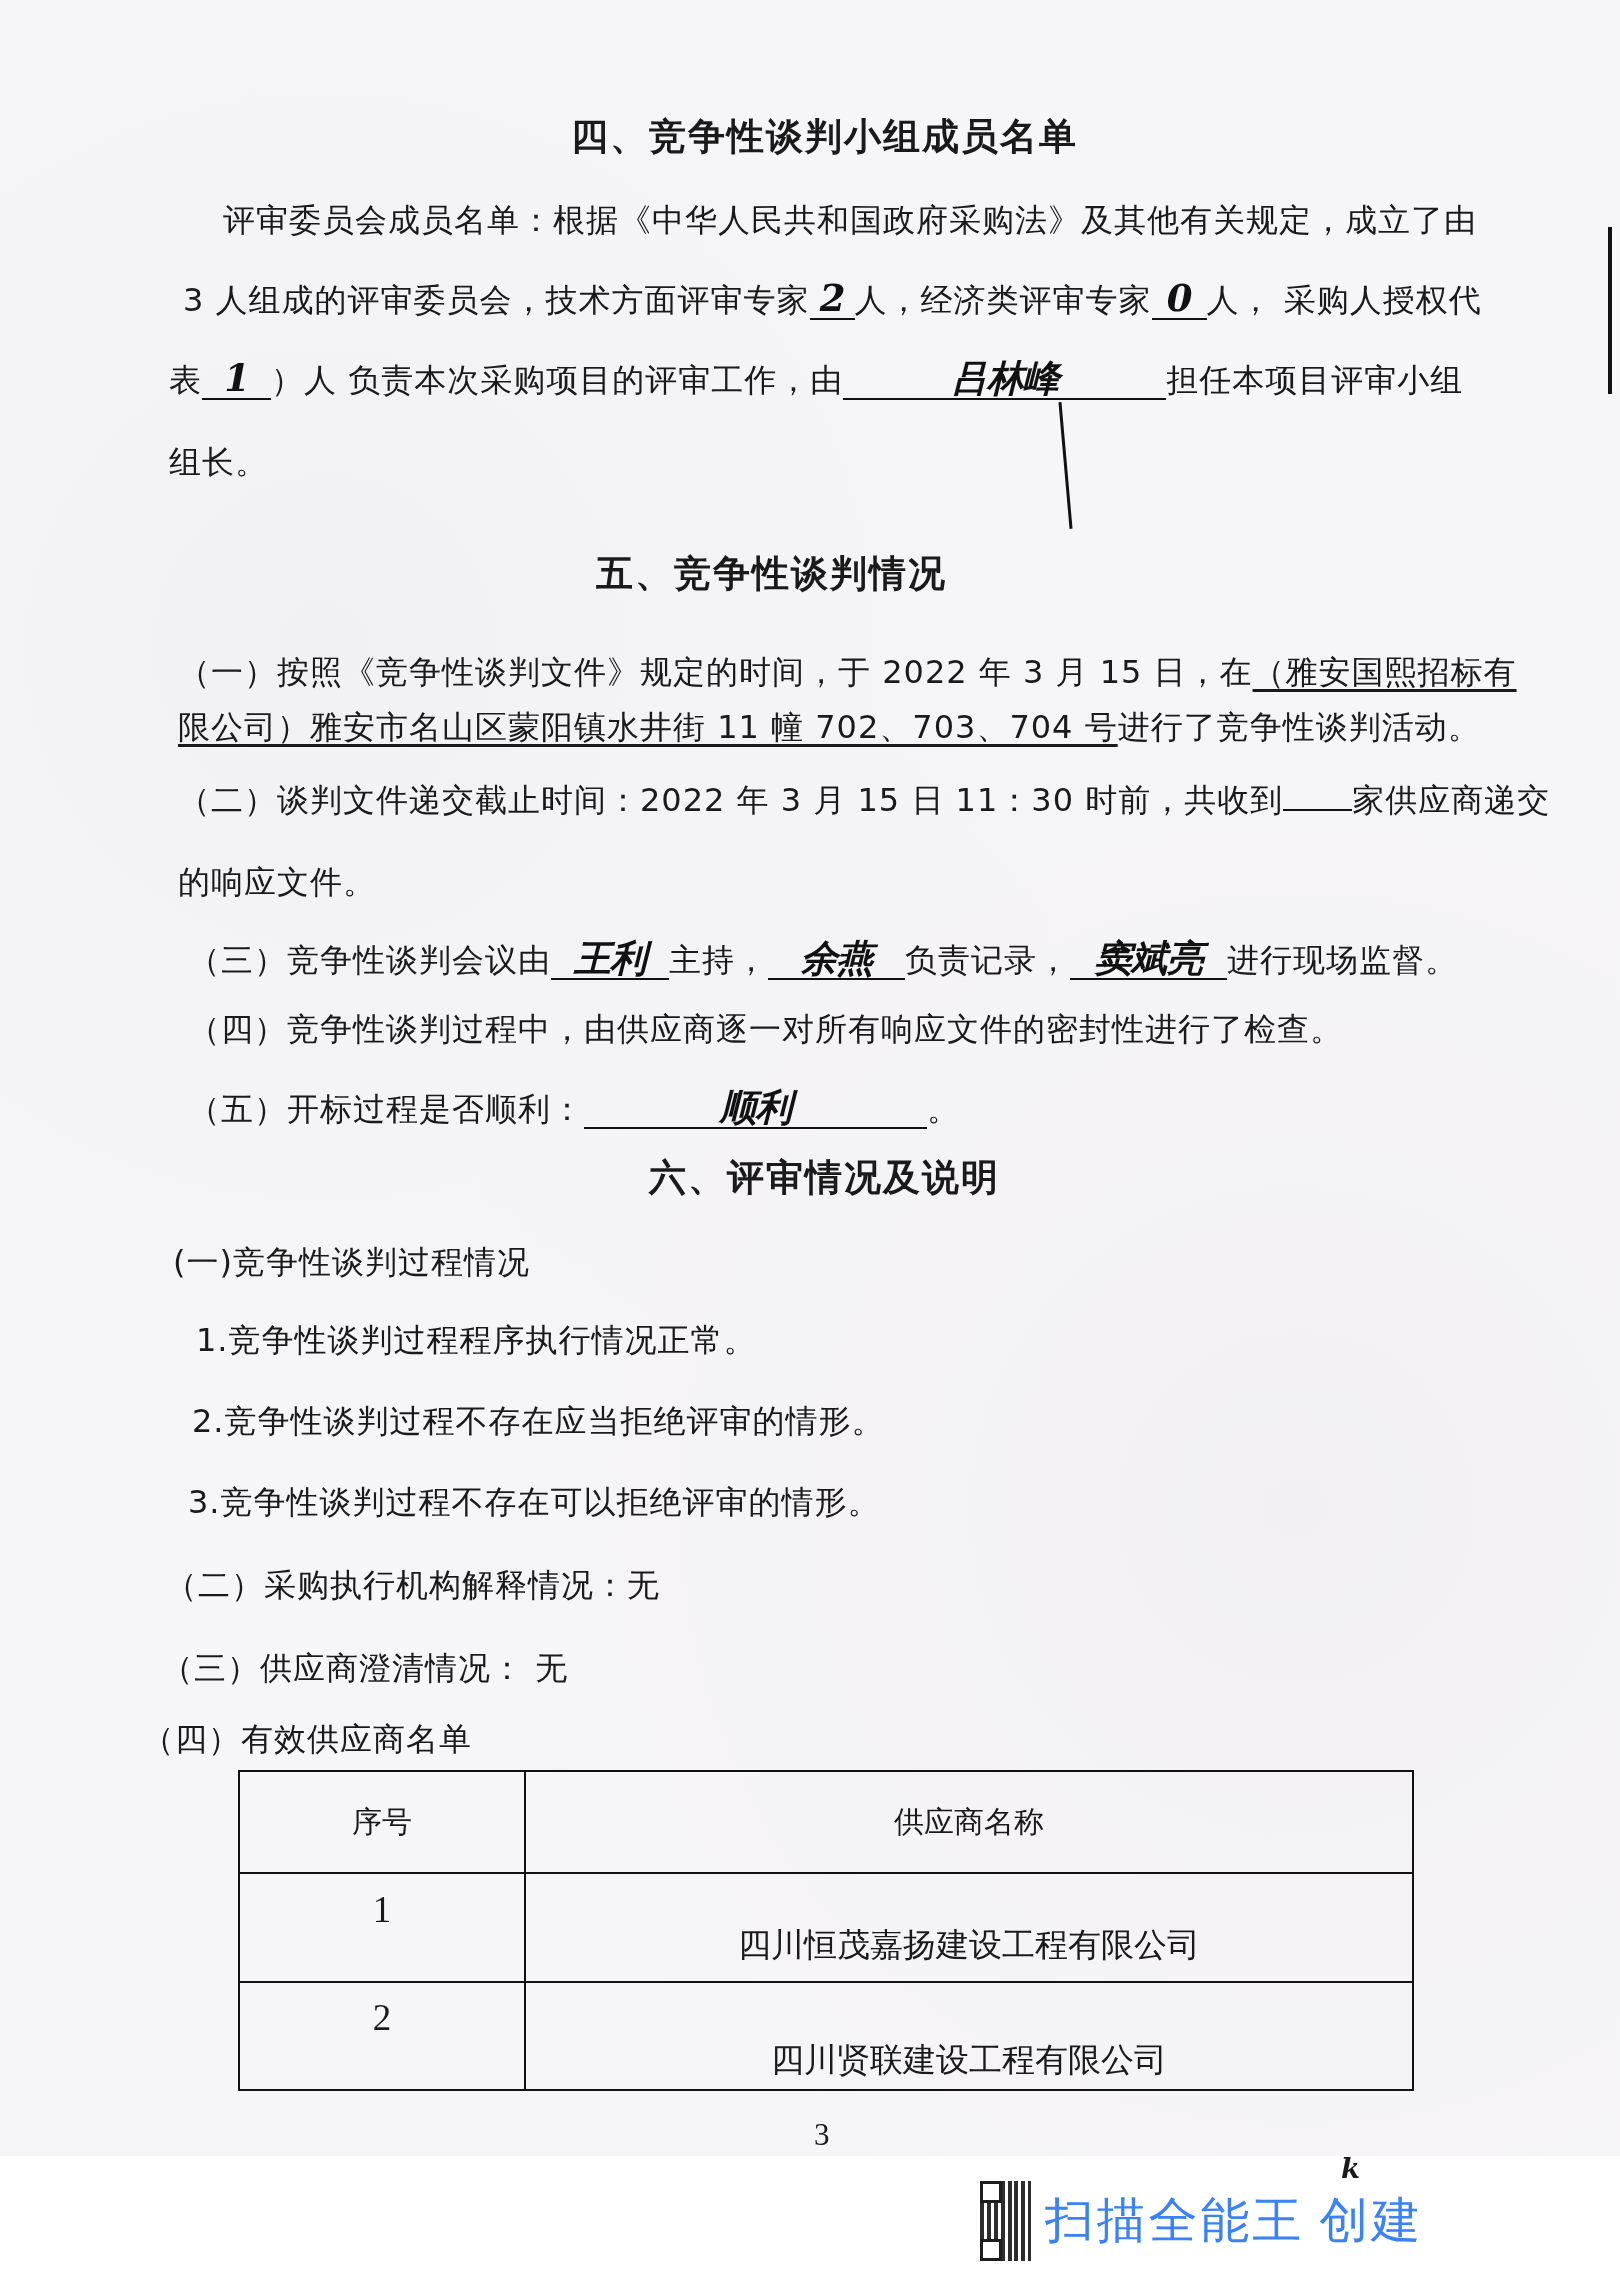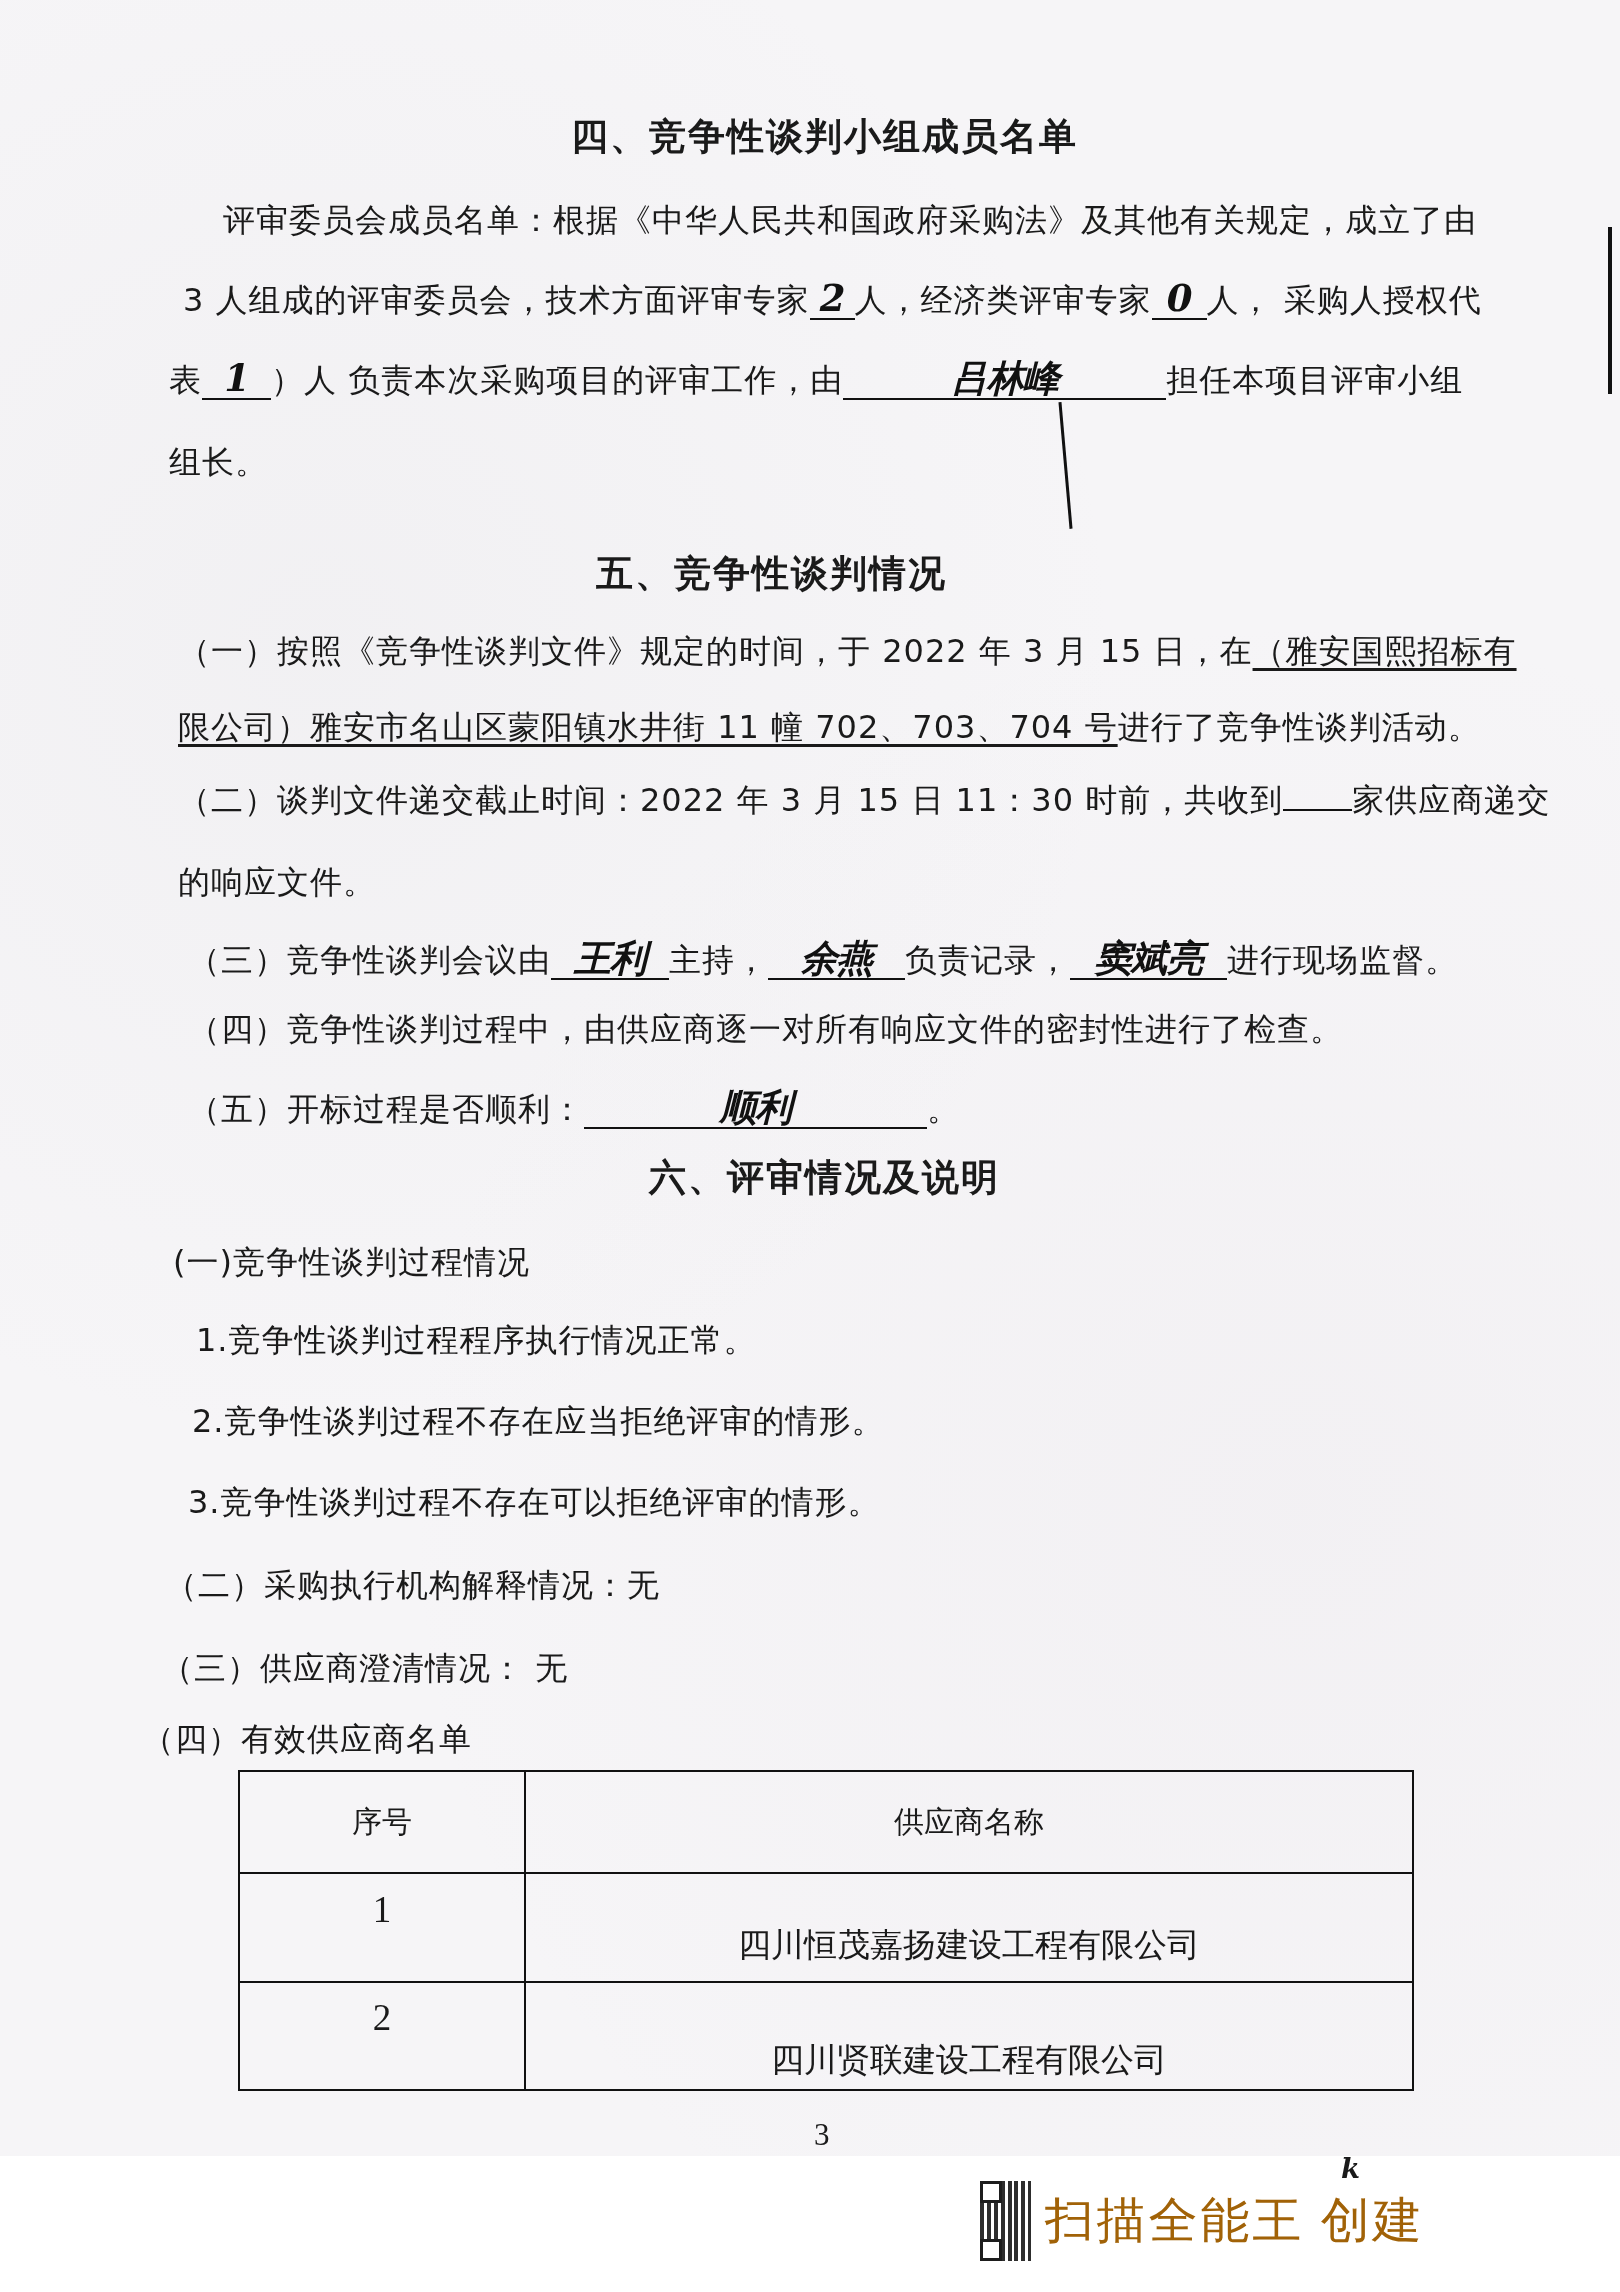--- a/index.html
+++ b/index.html
@@ -49,21 +49,21 @@
     background:
       repeating-linear-gradient(90deg, #222 0 3.9px, #fff 3.9px 6.9px),
       #222;
     opacity:0.95;
   }
   .qr::before, .qr::after {
     content:""; position:absolute; width:15.7px; height:15.7px; border:3.9px solid #111; background:#fff; left:0;
   }
   .qr::before { top:0; }
   .qr::after { bottom:0; }
-  .wm-text { font-size:49px; color:#a16207; letter-spacing:2.9px; font-family:Liberation Sans, sans-serif; }
+  .wm-text { font-size:49px; color:#3b82f6; letter-spacing:2.9px; font-family:Liberation Serif, serif; }
 </style>
 </head>
 <body>
 
 <div class="scan"></div>
 <div class="edge-line"></div>
 
 <div class="h2" style="left:571px; top:114px;">四、竞争性谈判小组成员名单</div>
 
 <div class="line" style="left:223px; top:201px;">评审委员会成员名单：根据《中华人民共和国政府采购法》及其他有关规定，成立了由</div>
@@ -74,21 +74,21 @@
 
 <div class="line" style="left:169px; top:359px;">
   <span>表</span><span class="blank hand" style="width:69px;">1</span><span>）人  负责本次采购项目的评审工作，由</span><span class="blank hand" style="width:323px;">吕林峰</span><span>担任本项目评审小组</span>
 </div>
 <div class="sig-tail" style="left:1064px; top:402px; height:127px; transform:rotate(-5deg);"></div>
 
 <div class="line" style="left:169px; top:443px;">组长。</div>
 
 <div class="h2" style="left:596px; top:551px;">五、竞争性谈判情况</div>
 
-<div class="line" style="left:178px; top:632px;">
+<div class="line" style="left:178px; top:653px;">
   <span>（一）按照《竞争性谈判文件》规定的时间，于 2022 年 3 月 15 日，在</span><span class="ul">（雅安国熙招标有</span>
 </div>
 <div class="line" style="left:178px; top:708px;">
   <span class="ul">限公司）雅安市名山区蒙阳镇水井街 11 幢 702、703、704 号</span><span>进行了竞争性谈判活动。</span>
 </div>
 
 <div class="line" style="left:178px; top:780px;">
   <span>（二）谈判文件递交截止时间：2022 年 3 月 15 日 11：30 时前，共收到</span><span class="blank" style="width:69px; height:29px;"></span><span>家供应商递交</span>
 </div>
 <div class="line" style="left:178px; top:863px;">的响应文件。</div>

